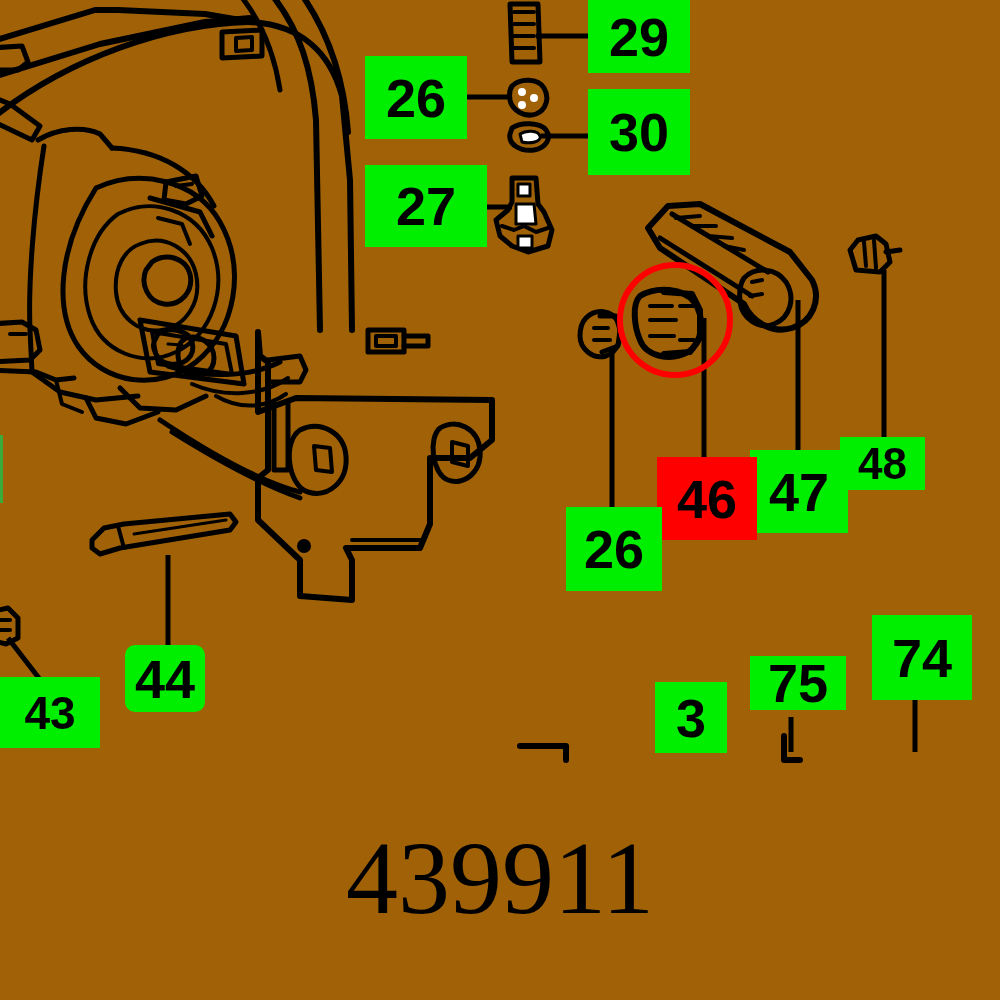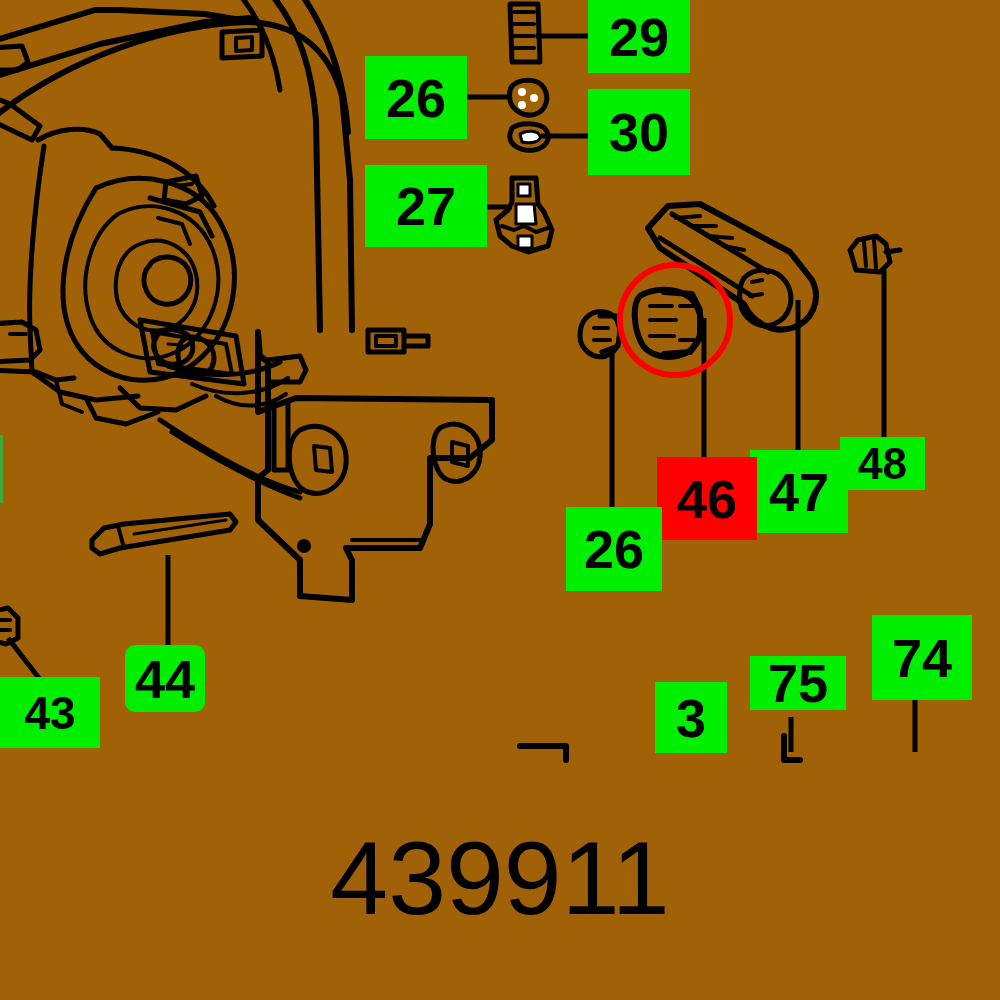--- a/index.html
+++ b/index.html
@@ -39,21 +39,21 @@
     user-select: none;
   }
   .callout-green { background: #00ee00; }
   .callout-red   { background: #ff0000; }
   .caption {
     position: absolute;
     left: 0;
     width: 1000px;
     text-align: center;
     color: #000000;
-    font-family: Liberation Sans, sans-serif;
+    font-family: Liberation Serif, serif;
     font-weight: 400;
     line-height: 1;
     user-select: none;
   }
   .edge-sliver {
     position: absolute;
     background: #3aaa3a;
   }
 </style>
 </head>

